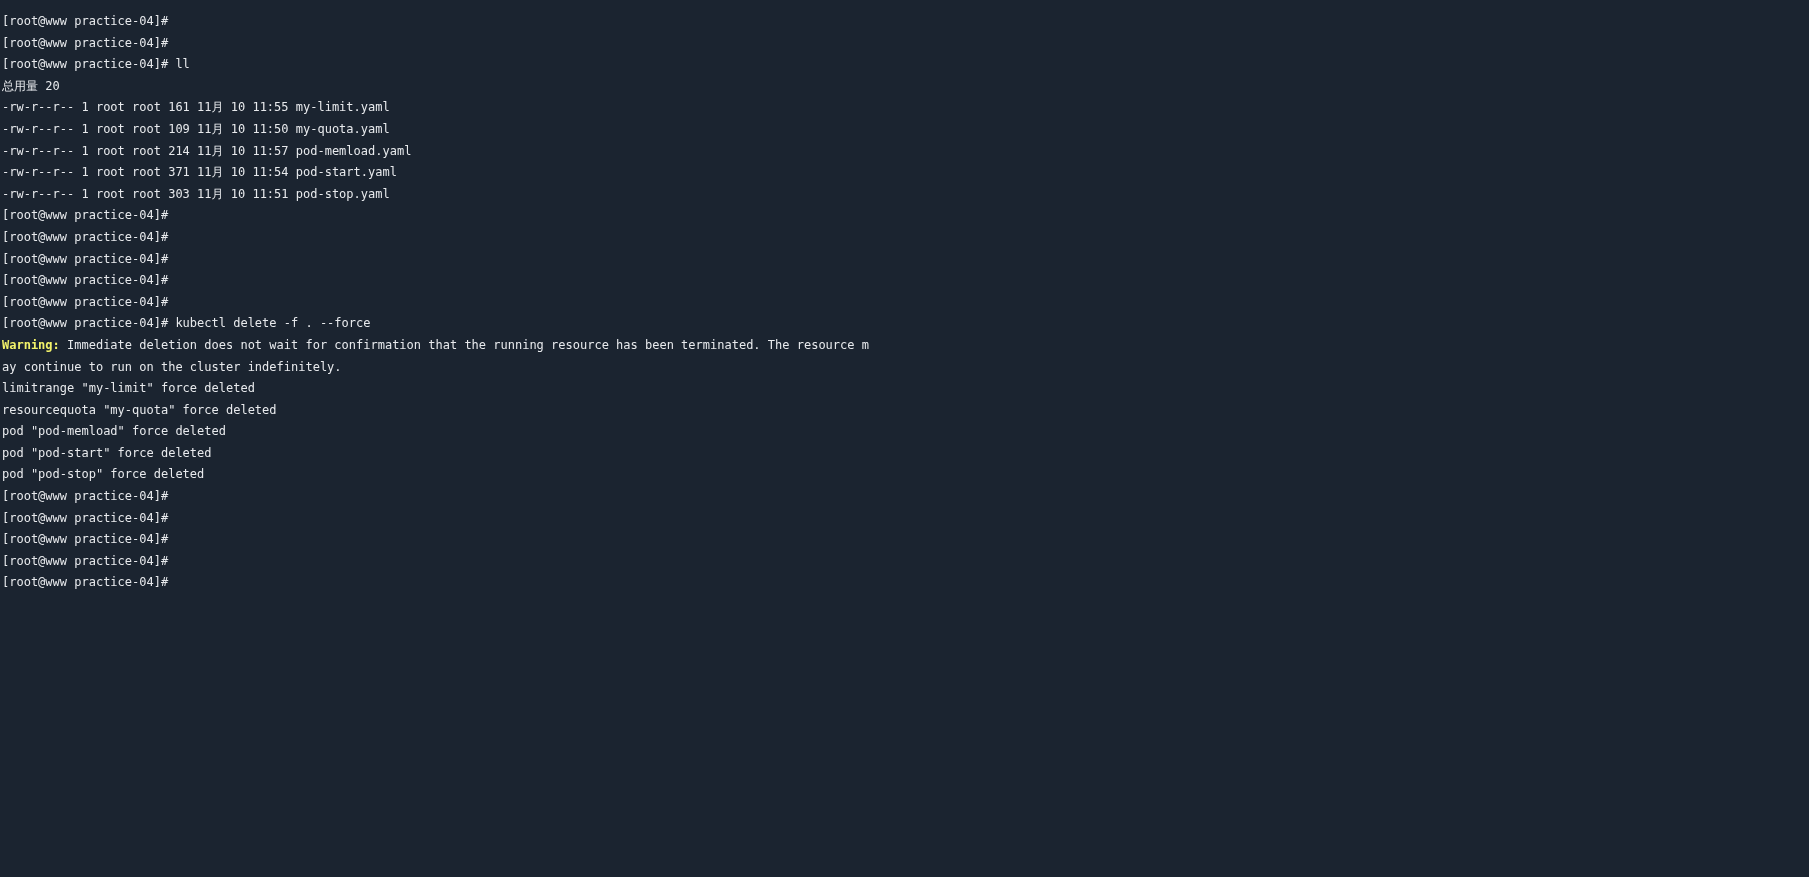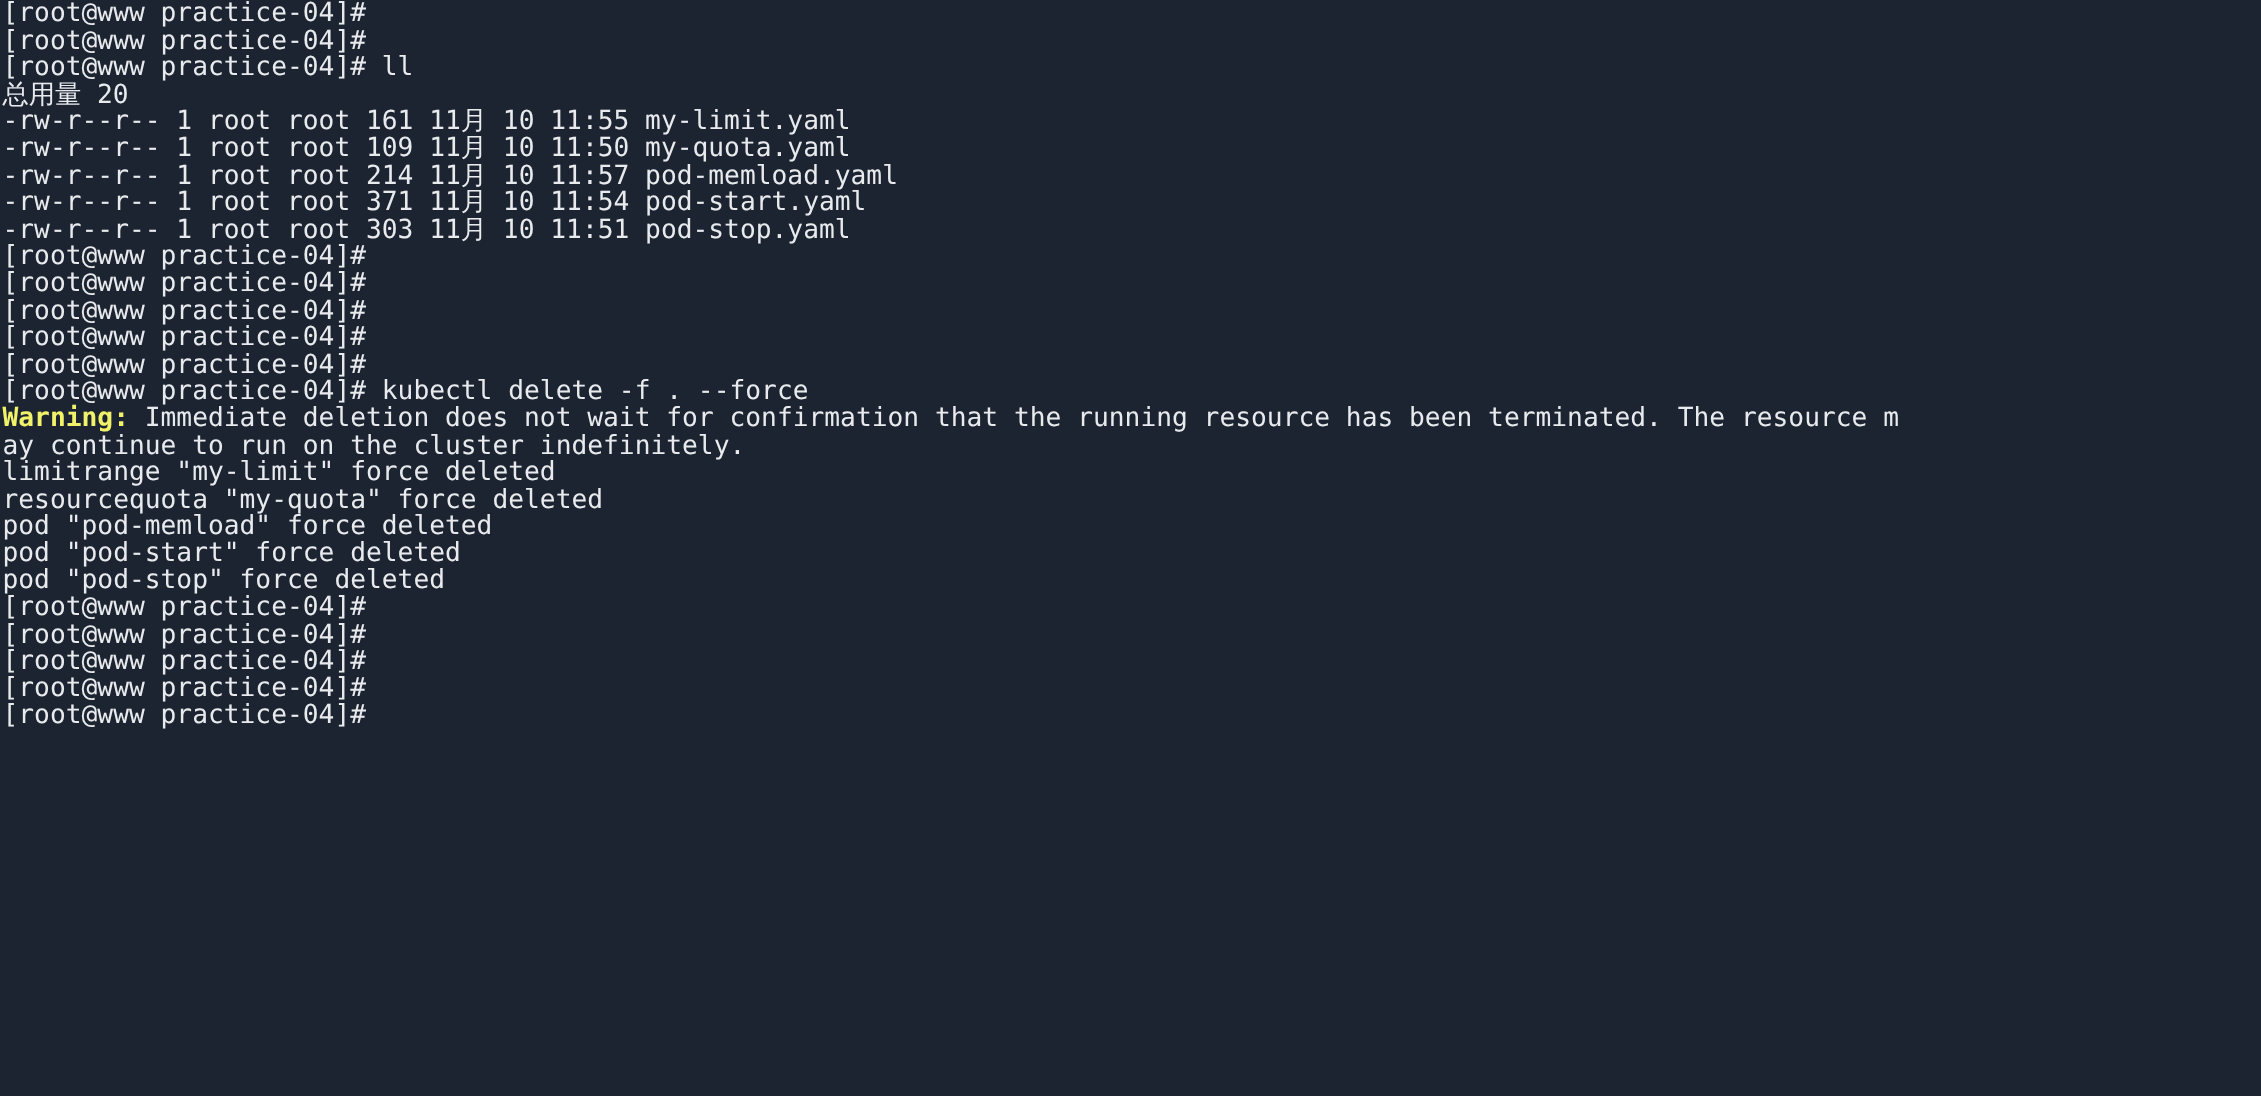--- a/index.html
+++ b/index.html
@@ -13,24 +13,24 @@
     height: 877px;
     overflow: hidden;
     font-family: "DejaVu Sans Mono", "Liberation Mono", monospace;
   }
   #terminal {
     width: 1809px;
     height: 877px;
     background: #1b2430;
     color: #e8eaed;
     font-family: "DejaVu Sans Mono", "Liberation Mono", monospace;
-    font-size: 21px;
+    font-size: 12px;
     line-height: 21.6px;
     letter-spacing: 0px;
-    padding: 0px 0 0 2px;
+    padding: 11px 0 0 2px;
     box-sizing: border-box;
     white-space: pre;
     overflow: hidden;
   }
   .line {
     white-space: pre;
     min-height: 21.6px;
     font-family: "DejaVu Sans Mono", "Liberation Mono", monospace;
   }
   .seg { white-space: pre; }

